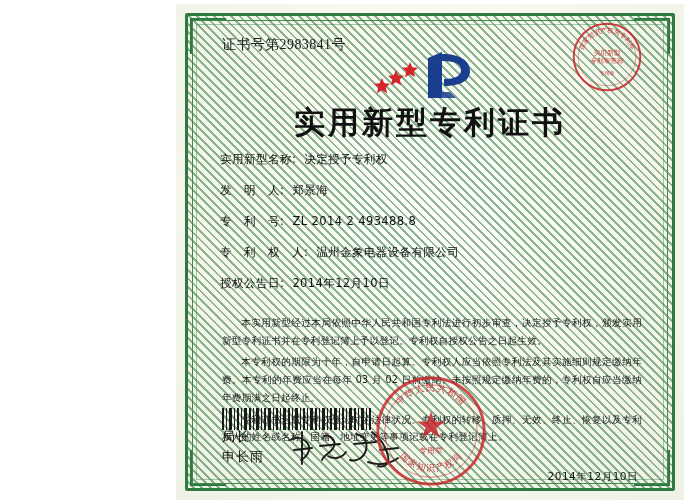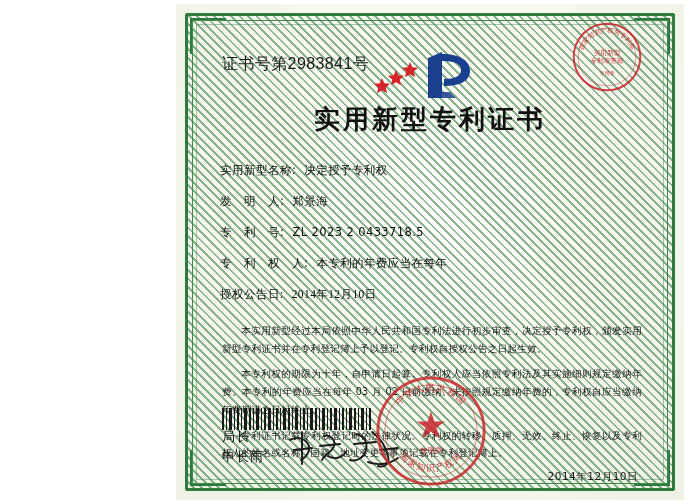--- a/index.html
+++ b/index.html
@@ -90,23 +90,23 @@
   }
   .corner.tl { left: 14px;  top: 14px;    border-right: none; border-bottom: none; }
   .corner.tr { right: 14px; top: 14px;    border-left: none;  border-bottom: none; }
   .corner.bl { left: 14px;  bottom: 14px; border-right: none; border-top: none; }
   .corner.br { right: 14px; bottom: 14px; border-left: none;  border-top: none; }
 
   
   .serial {
     position: absolute;
     left: 46px;
-    top: 50px;
-    font-family: Liberation Sans, sans-serif;
-    font-size: 16px;
+    top: 32px;
+    font-family: Liberation Serif, serif;
+    font-size: 14px;
     color: #1c1c1c;
     letter-spacing: 0.4px;
   }
 
   
   .emblem {
     position: absolute;
     left: 50%;
     top: 44px;
     transform: translateX(-50%);
@@ -116,21 +116,21 @@
 
   
   .title {
     position: absolute;
     left: 0;
     right: 0;
     top: 98px;
     text-align: center;
     font-family: "DejaVu Sans", sans-serif;
     font-weight: bold;
-    font-size: 26px;
+    font-size: 31px;
     letter-spacing: 3px;
     color: #111111;
   }
 
   
   .seal-top {
     position: absolute;
     right: 40px;
     top: 16px;
     width: 74px;
@@ -142,53 +142,53 @@
     bottom: 10px;
     width: 118px;
     height: 118px;
   }
 
   
   .fields {
     position: absolute;
     left: 44px;
     right: 40px;
-    top: 159px;
+    top: 148px;
   }
   .field-row {
     display: flex;
     align-items: baseline;
     margin-bottom: 16px;
     font-size: 11.5px;
     color: #111111;
   }
   .field-label {
     white-space: nowrap;
     letter-spacing: 0.5px;
   }
   .field-value {
     margin-left: 8px;
     letter-spacing: 0.4px;
   }
-  .field-row.tight { margin-bottom: 8px; font-family: Liberation Serif, serif; }
+  .field-row.tight { margin-bottom: 8px; }
 
   
   .body-text {
     position: absolute;
     left: 46px;
     right: 42px;
     top: 310px;
     font-size: 9.6px;
     line-height: 1.85;
     color: #1a1a1a;
     text-align: justify;
     letter-spacing: 0.25px;
   }
   .body-text p {
-    margin: 8px 0 4px 0;
+    margin: 0 0 4px 0;
     text-indent: 2em;
   }
 
   
   .barcode {
     position: absolute;
     left: 46px;
     top: 404px;
     width: 150px;
     height: 22px;
@@ -296,25 +296,25 @@
       <div class="field-row">
         <span class="field-label">实用新型名称:</span>
         <span class="field-value">决定授予专利权</span>
       </div>
       <div class="field-row">
         <span class="field-label">发　明　人:</span>
         <span class="field-value">郑景海</span>
       </div>
       <div class="field-row">
         <span class="field-label">专　利　号:</span>
-        <span class="field-value">ZL 2023 2 0433718.5</span>
+        <span class="field-value">ZL 2014 2 493488.8</span>
       </div>
       <div class="field-row">
         <span class="field-label">专　利　权　人:</span>
-        <span class="field-value">本专利的年费应当在每年</span>
+        <span class="field-value">温州金象电器设备有限公司</span>
       </div>
       <div class="field-row tight">
         <span class="field-label">授权公告日:</span>
         <span class="field-value">2014年12月10日</span>
       </div>
     </div>
 
     <div class="body-text">
       <p>本实用新型经过本局依照中华人民共和国专利法进行初步审查，决定授予专利权，颁发实用新型专利证书并在专利登记簿上予以登记。专利权自授权公告之日起生效。</p>
       <p>本专利权的期限为十年，自申请日起算。专利权人应当依照专利法及其实施细则规定缴纳年费。本专利的年费应当在每年 03 月 02 日前缴纳。未按照规定缴纳年费的，专利权自应当缴纳年费期满之日起终止。</p>

